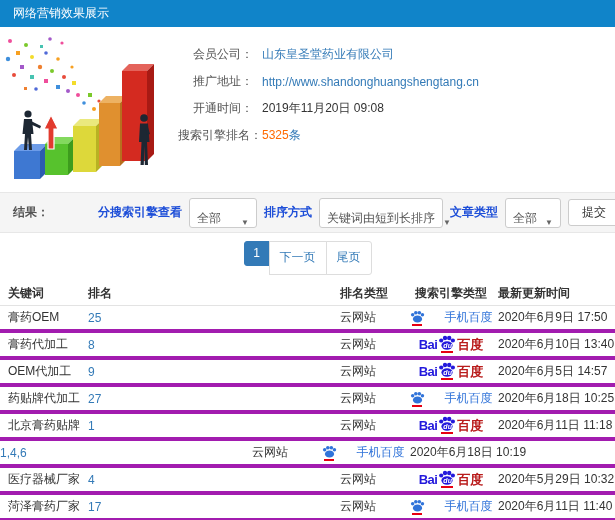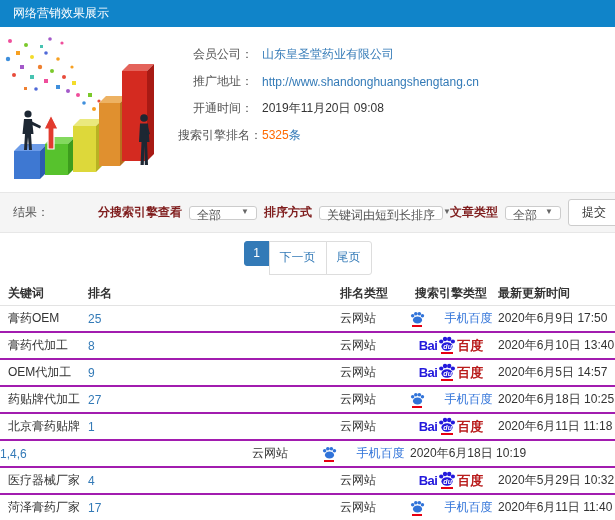--- a/index.html
+++ b/index.html
@@ -18,46 +18,46 @@
   .info-label { width:75px; text-align:right; color:#555; white-space:nowrap; }
   .info-value { margin-left:9px; }
   .link { color:#337ab7; cursor:pointer; text-decoration:none; }
   .count-num { color:#ff6a00; }
   .count-unit { color:#337ab7; }
 
   
   .filter-band { height:41px; background:#f5f5f5; border-top:1px solid #e7e7e7;
     border-bottom:1px solid #e7e7e7; display:flex; align-items:center;
     padding-left:13px; }
-  .result-label { color:#555; }
+  .result-label { color:#555;font-weight:bold; }
   .filter-controls { margin-left:auto; display:flex; align-items:center; gap:7px; }
-  .filter-label { font-weight:bold; color:#7f1d1d; white-space:nowrap; }
-  .select { height:14px; background:#fff; border:1px solid #ccc; border-radius:3px;
-    display:flex; align-items:flex-start; padding:0 7px; color:#555; cursor:pointer;
+  .filter-label { font-weight:bold; color:#1d4ed8; white-space:nowrap; }
+  .select { height:30px; background:#fff; border:1px solid #ccc; border-radius:3px;
+    display:flex; align-items:flex-end; padding:0 7px; color:#555; cursor:pointer;
     white-space:nowrap; }
   .select .caret { margin-left:auto; font-size:8px; color:#666; padding-left:8px; }
   .w1 { width:68px; } .w2 { width:124px; } .w3 { width:56px; }
   .submit-btn { height:27px; background:#fff; border:1px solid #ccc; border-radius:3px;
     padding:0 13px; color:#333; font-size:12px; cursor:pointer; margin-right:-5px;
     font-family:"Liberation Sans", sans-serif; }
 
   
   .pagination-wrap { height:49px; display:flex; align-items:center; justify-content:center; }
   .pg { display:flex; }
   .pg-item { min-width:26px; height:25px; border:1px solid #ddd; background:#fff;
     color:#337ab7; display:flex; align-items:center; justify-content:center;
     padding:16px 10px; margin-left:-1px; cursor:pointer; }
   .pg-item:first-child { border-radius:3px 0 0 3px; margin-left:0; }
   .pg-item:last-child { border-radius:0 3px 3px 0; }
   .pg-item.active { background:#337ab7; border-color:#337ab7; color:#fff; padding:0; }
 
   
   .table-header { display:flex; height:24px; align-items:center;
     border-bottom:1px solid #e3e3e3; font-weight:bold; color:#333; }
-  .trow { display:flex; height:27px; align-items:center; border-bottom:2px solid #a21caf; }
+  .trow { display:flex; height:27px; align-items:center; border-bottom:4px solid #a21caf; }
   .c1 { width:88px; padding-left:8px; }
   .c2 { width:252px; }
   .c3 { width:64px; }
   .c4 { width:94px; display:flex; justify-content:center; align-items:center; }
   .c5 { flex:1; }
   .rank { color:#337ab7; cursor:pointer; }
 
   
   .mobile-engine { display:flex; align-items:center; gap:20px; color:#3073d9; }
   .paw-ico { position:relative; width:15px; height:15px; }

